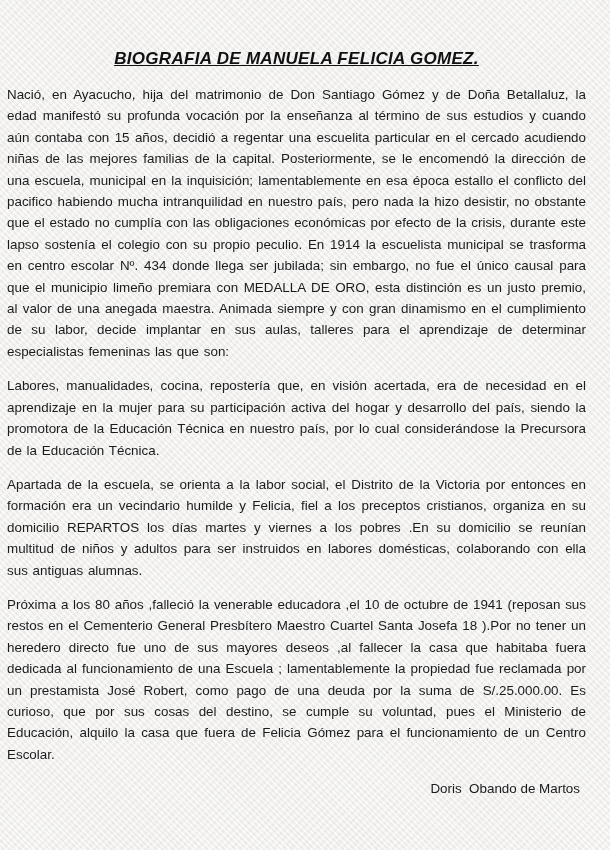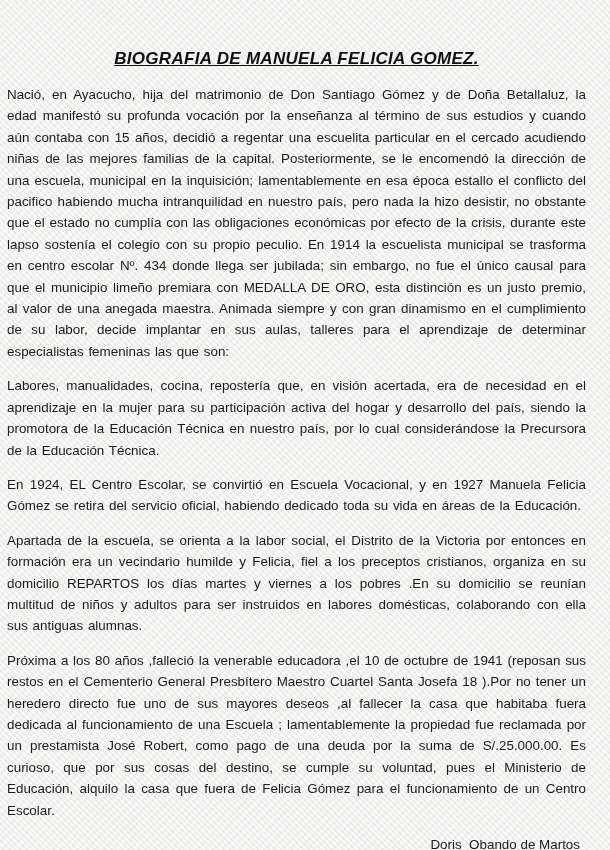--- a/index.html
+++ b/index.html
@@ -53,20 +53,19 @@
 <body>
 
 <div class="page">
   <h1 class="doc-title">BIOGRAFIA DE MANUELA FELICIA GOMEZ.</h1>
 
 
   <p class="para">Nació, en Ayacucho, hija del matrimonio de Don Santiago Gómez y de Doña Betallaluz, la edad manifestó su profunda vocación por la enseñanza al término de sus estudios y cuando aún contaba con 15 años, decidió a regentar una escuelita particular en el cercado acudiendo niñas de las mejores familias de la capital. Posteriormente, se le encomendó la dirección de una escuela, municipal en la inquisición; lamentablemente en esa época estallo el conflicto del pacifico habiendo mucha intranquilidad en nuestro país, pero nada la hizo desistir, no obstante  que el estado no cumplía con las obligaciones económicas por efecto de la crisis, durante este lapso sostenía  el colegio con su propio peculio. En 1914 la escuelista municipal se trasforma en centro escolar Nº. 434 donde llega ser jubilada; sin embargo, no fue el único causal para que el  municipio limeño  premiara con MEDALLA DE ORO, esta distinción es un justo premio, al valor de una anegada maestra. Animada siempre y con gran dinamismo en el cumplimiento de su labor, decide implantar en sus aulas, talleres para el aprendizaje de determinar especialistas femeninas las que son:</p>
 
   <p class="para">Labores, manualidades, cocina, repostería que, en visión acertada, era de necesidad en el aprendizaje en la mujer para su participación activa del hogar y desarrollo del país, siendo la promotora de la Educación Técnica en nuestro país, por lo cual considerándose la Precursora de la Educación Técnica.</p>
 
-  <p class="para">En 1924, EL Centro Escolar, se convirtió en Escuela Vocacional, y en 1927 Manuela Felicia Gómez se retira del servicio oficial, habiendo dedicado toda su vida en áreas de la Educación.</p>
 
   <p class="para">Apartada de la escuela, se orienta a la labor social, el Distrito de la Victoria por entonces en formación era un vecindario humilde y Felicia, fiel a los preceptos cristianos, organiza en su domicilio REPARTOS los días martes y viernes a los pobres .En su domicilio se reunían multitud de niños y adultos para ser instruidos en labores domésticas, colaborando con ella sus antiguas alumnas.</p>
 
   <p class="para">Próxima a los 80 años ,falleció la venerable educadora ,el 10 de octubre de 1941 (reposan sus restos en el Cementerio  General  Presbítero  Maestro  Cuartel  Santa  Josefa 18 ).Por no tener un heredero directo fue uno de sus mayores deseos ,al fallecer la casa  que habitaba fuera dedicada al funcionamiento de una Escuela ; lamentablemente la propiedad fue reclamada por un prestamista José  Robert, como pago de  una deuda por la suma de S/.25.000.00. Es curioso, que por sus cosas del destino, se cumple su voluntad, pues el Ministerio  de Educación, alquilo la casa que fuera de Felicia Gómez  para  el funcionamiento de un Centro  Escolar.</p>
 
   <p class="signature">Doris  Obando de Martos</p>
 </div>
 
 </body></html>

